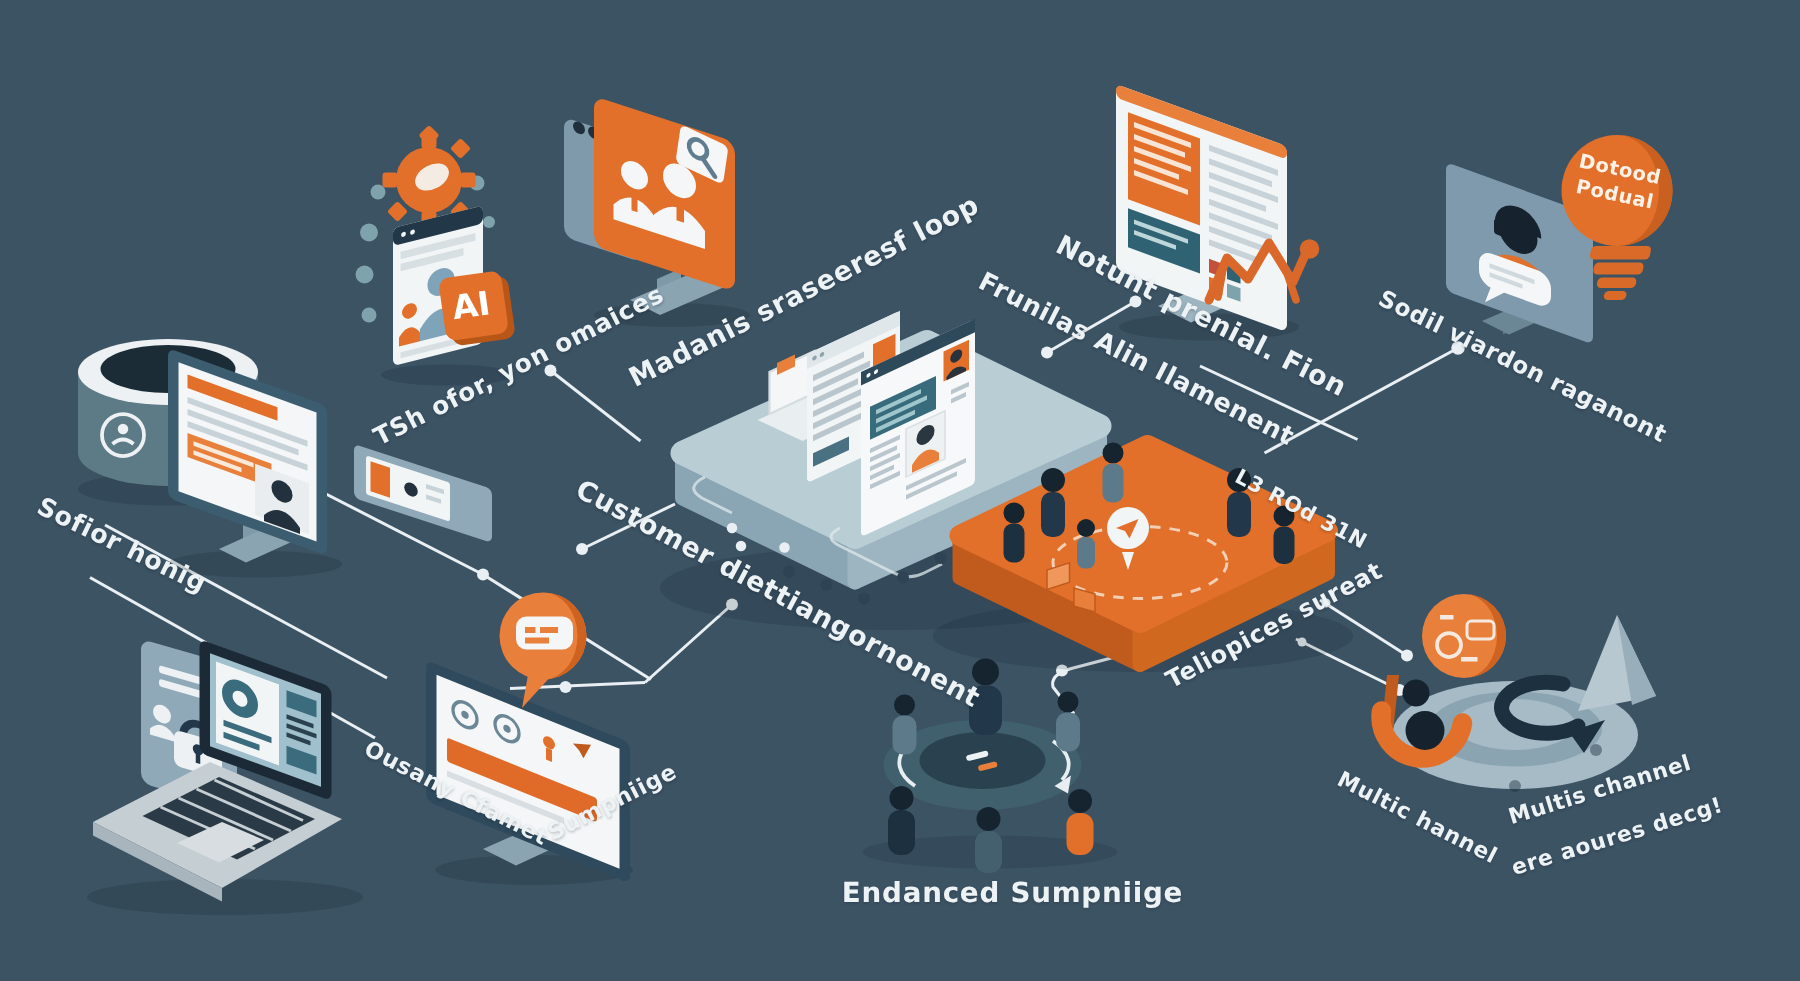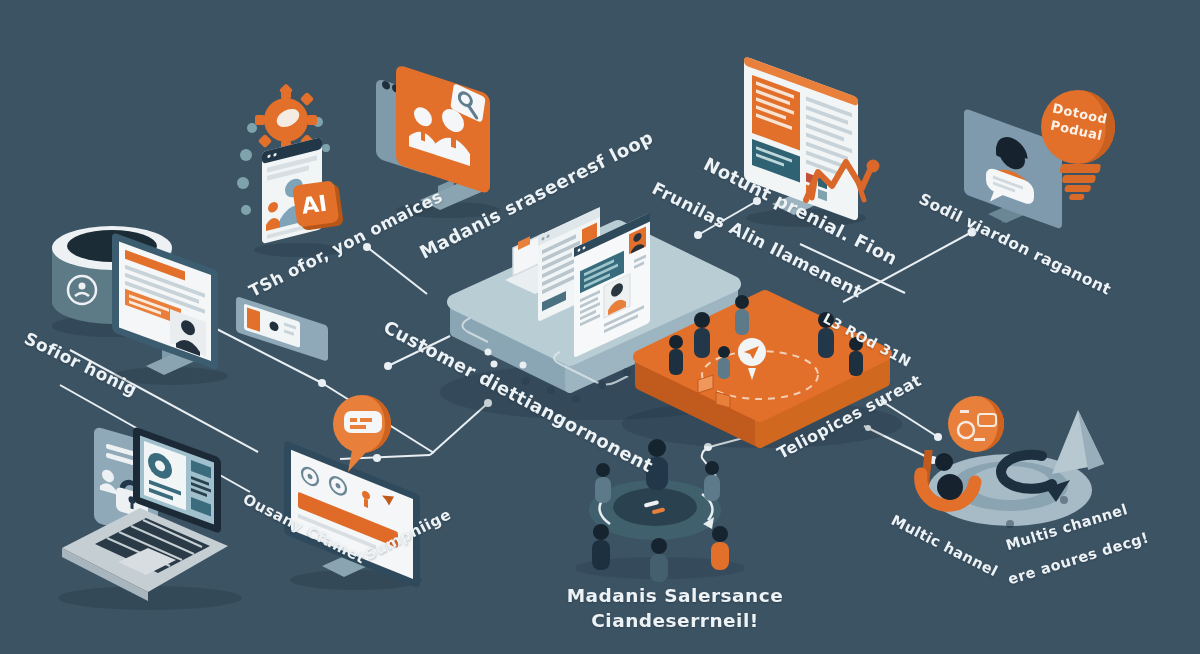--- a/index.html
+++ b/index.html
@@ -481,20 +481,19 @@
     <div>Dotood</div>
     <div>Podual</div>
   </div>
   <div class="label" style="left:30px;top:328px;font-size:17px;transform:rotate(26deg);">Sofior honig</div>
   <div class="label" style="left:390px;top:316px;font-size:18px;transform:rotate(28deg);">Customer diettiangornonent</div>
   <div class="label" style="left:828px;top:310px;font-size:14px;transform:rotate(28deg);">L3 ROd 31N</div>
   <div class="label" style="left:774px;top:446px;font-size:16px;transform:rotate(-28deg);">Teliopices sureat</div>
   <div class="label" style="left:248px;top:490px;font-size:15px;transform:rotate(27deg);">Ousany Cfamet</div>
   <div class="label" style="left:362px;top:548px;font-size:15px;transform:rotate(-27deg);">Sumpniige</div>
   <div class="label center" style="left:545px;top:584px;width:260px;font-size:18.5px;line-height:1.35;">
-    <div>Madanis Salersance</div>
-    <div>Ciandeserrneil!</div>
+    <div>Endanced Sumpniige</div>
   </div>
   <div class="label" style="left:896px;top:512px;font-size:14.5px;transform:rotate(27deg);">Multic hannel</div>
   <div class="label" style="left:1004px;top:538px;font-size:14.5px;transform:rotate(-17deg);">Multis channel</div>
   <div class="label" style="left:1006px;top:572px;font-size:14.5px;transform:rotate(-17deg);">ere aoures decg!</div>
   <div class="ai-text" style="left:300px;top:194px;font-size:22px;transform:rotate(-8deg);">AI</div>
 </div>
 
 </body></html>

